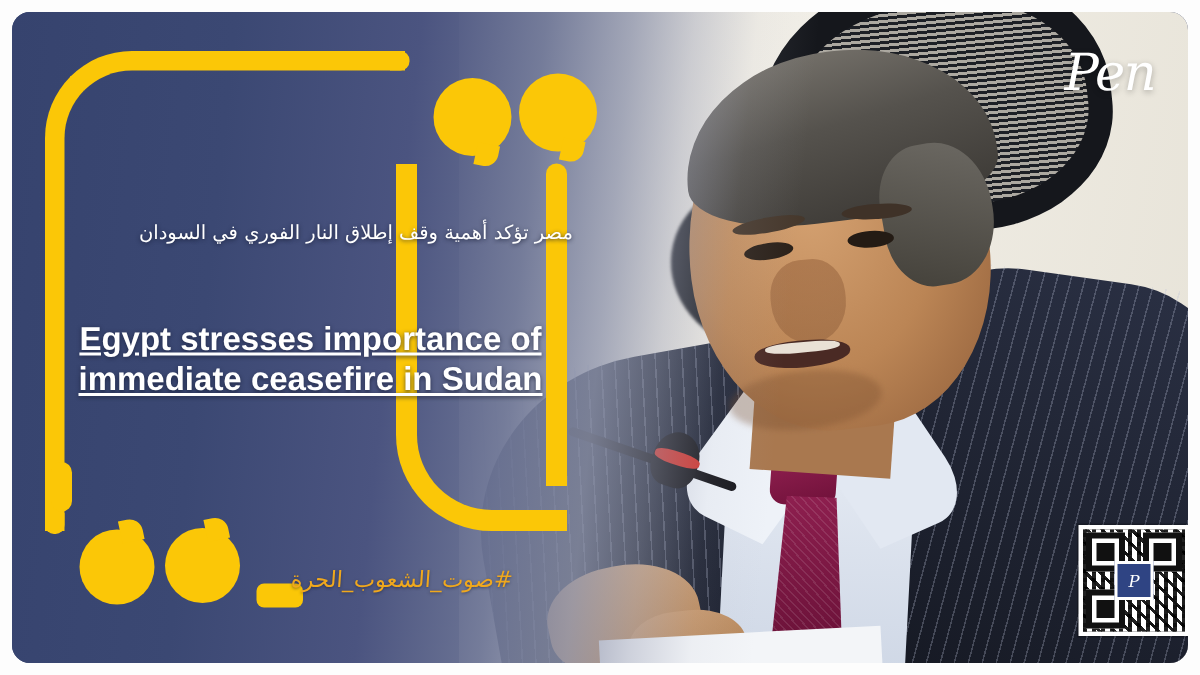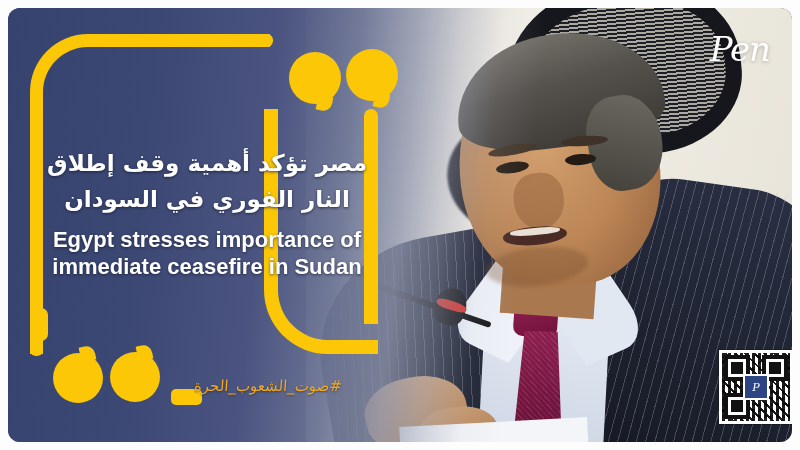--- a/index.html
+++ b/index.html
@@ -212,30 +212,31 @@
   .q-b1{left:45px;top:345px;}
   .q-b2{left:102px;top:344px;}
   
   .dash{left:163px;top:381px;width:31px;height:16px;border-radius:5px;}
   
   .bar-v-left{left:26px;top:300px;width:14px;height:33px;border-radius:7px;}
 
   
   .headline-ar{
     position:absolute;left:24px;top:138px;width:350px;
-    text-align:center;color:#ffffff;direction:rtl;
-    font-weight:bold;font-size:23px;line-height:1.55;
+    text-align:right;color:#ffffff;direction:rtl;
+    font-weight:normal;font-size:13px;line-height:1.55;
     text-shadow:0 1px 3px rgba(20,26,48,.75);
     font-family:"DejaVu Sans","Liberation Sans",sans-serif;
   }
   .headline-en{
-    position:absolute;left:24px;top:218px;width:350px;
+    position:absolute;left:24px;top:204px;width:350px;
     text-align:center;color:#ffffff;
     font-weight:bold;font-size:22px;line-height:1.24;
     text-shadow:0 1px 3px rgba(20,26,48,.7);
+    text-decoration:underline;
   }
   .hashtag{
     position:absolute;left:186px;top:369px;
     color:#f0a81d;font-size:15px;direction:rtl;
     font-family:"DejaVu Sans","Liberation Sans",sans-serif;
     text-shadow:0 1px 2px rgba(20,26,48,.5);
     transform:skewX(-4deg);
   }
 
   

